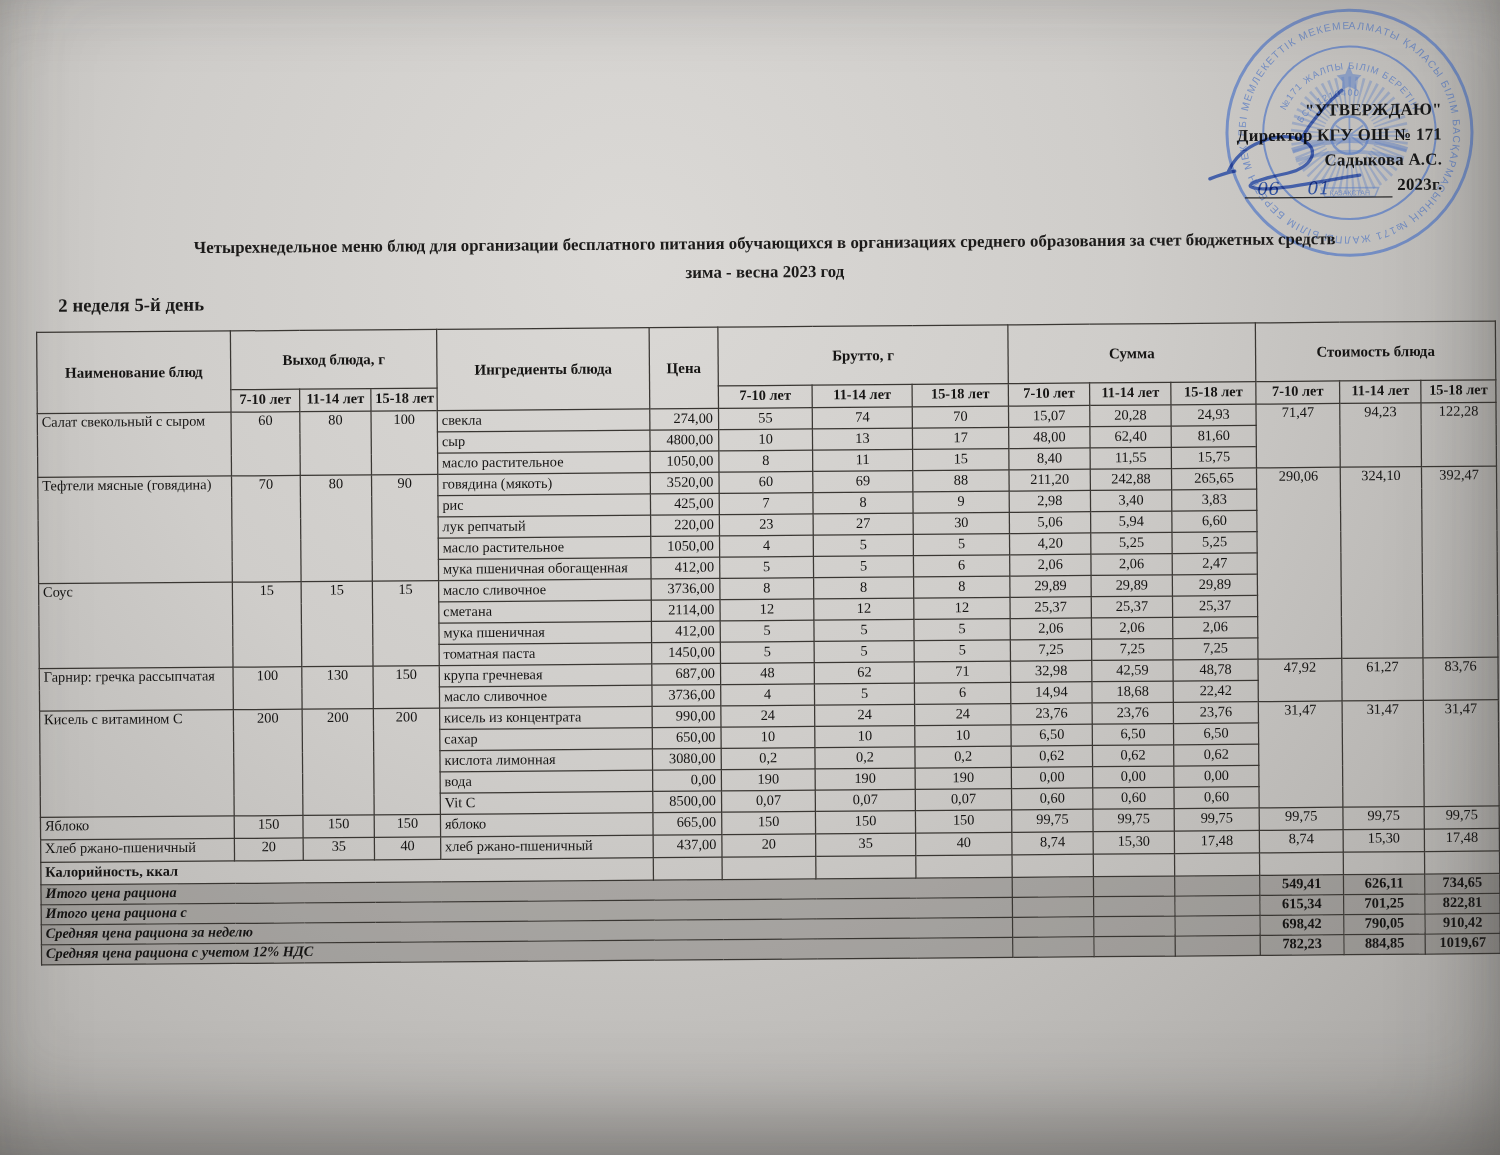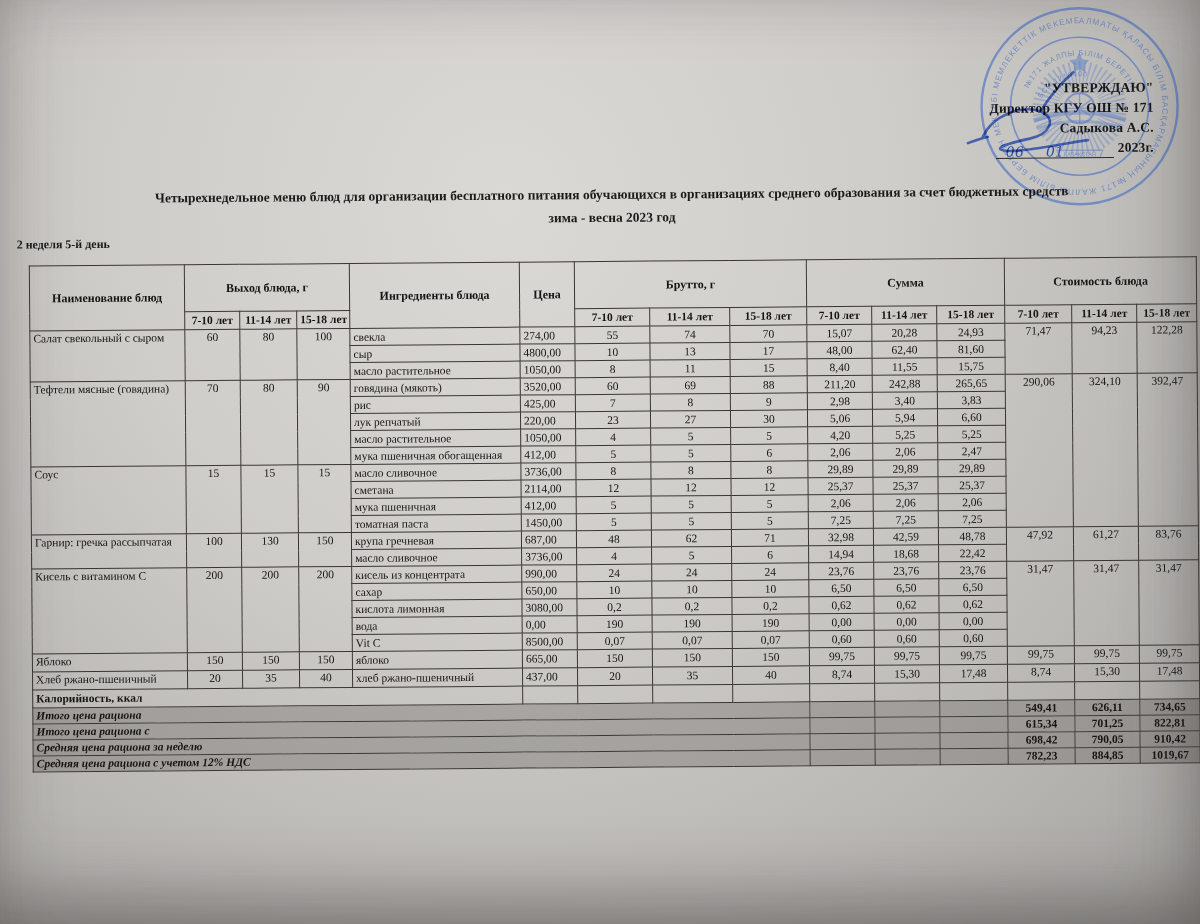--- a/index.html
+++ b/index.html
@@ -25,35 +25,35 @@
   .hw{color:#2d4f9e;font-style:italic;font-weight:normal;font-size:14px;
     font-family:"DejaVu Serif",serif;padding:0 12px 0 10px;}
   .stamp{position:absolute;left:975px;top:8px;width:214px;height:208px;z-index:8;
     mix-blend-mode:multiply;opacity:.85;}
   .signature{position:absolute;left:940px;top:60px;width:260px;height:120px;z-index:12;
     mix-blend-mode:multiply;}
 
   
   .doc-title{position:absolute;top:183px;left:30px;width:1167px;text-align:center;
     font-weight:bold;font-size:13.5px;line-height:23px;z-index:5;}
-  .week-label{position:absolute;top:233px;left:18px;font-weight:bold;font-size:12px;z-index:5;}
+  .week-label{position:absolute;top:233px;left:48px;font-weight:bold;font-size:15px;z-index:5;}
 
   
   .tbl-wrap{position:absolute;top:261px;left:30px;z-index:5;}
   table{border-collapse:collapse;table-layout:fixed;width:1167px;
     font-family:"Liberation Serif",serif;font-size:11.5px;color:#161514;}
   td,th{border:1px solid #3a3733;padding:0 3px;height:16px;line-height:13px;
     overflow:hidden;white-space:nowrap;background:transparent;}
   thead th{font-weight:bold;text-align:center;}
   tr.h1 th{height:46px;font-size:12px;}
   tr.h2 th{height:17px;font-size:11.5px;}
   table{border:1.5px solid #2c2a27;}
   .dish{text-align:left;vertical-align:top;padding-top:1px;}
   .ingr{text-align:left;}
-  .price{text-align:left;padding-right:4px;}
+  .price{text-align:right;padding-right:4px;}
   .num{text-align:center;}
   .portion{text-align:center;vertical-align:top;padding-top:1px;}
   .cost{text-align:center;vertical-align:top;padding-top:1px;font-size:11.5px;}
   .kcal-label{font-weight:bold;text-align:left;}
   tr.kcal-row td{height:17px;}
   tr.shade td{background:rgba(73,70,66,.26);height:15px;}
   .sum-label{font-weight:bold;font-style:italic;text-align:left;}
   .sum-val{font-weight:bold;text-align:center;padding-right:3px;}
 </style>
 </head>

